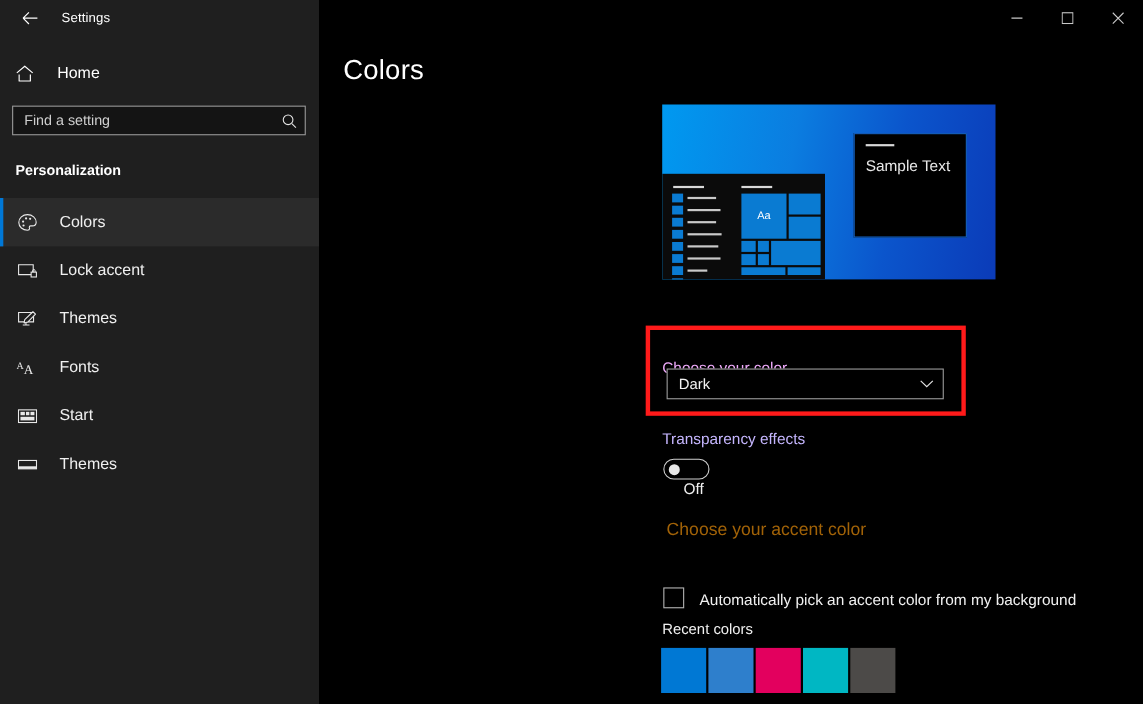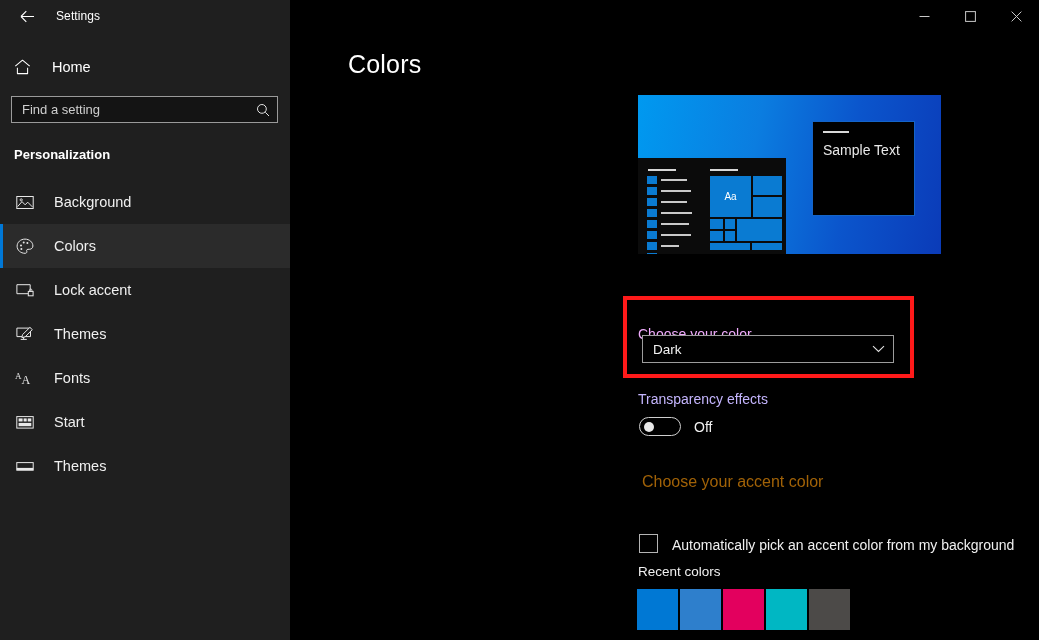--- a/index.html
+++ b/index.html
@@ -7,21 +7,20 @@
     width: 1039px; height: 640px;
     background: #000000;
     font-family: "Liberation Sans", sans-serif;
     overflow: hidden;
   }
   .app {
     position: relative;
     width: 1039px; height: 520px;
     background: #000000;
     display: flex;
-    gap: 36px;
   }
 
   
   .sidebar {
     width: 290px; height: 640px;
     background: #1F1F1F;
     flex: 0 0 290px;
     position: relative;
   }
   .titlebar-left {
@@ -172,21 +171,21 @@
   }
   .dropdown .val { flex: 1; font-size: 13.5px; color: #F2F2F2; }
   .dropdown .chev { color: #E0E0E0; display:flex; }
 
   .lbl-transparency {
     position: absolute; left: 312px; top: 391px;
     font-size: 14px; color: #c4b5fd;
   }
   .toggle-row {
     position: absolute; left: 313px; top: 417px;
-    display: flex; align-items: center;
+    display: flex; align-items: center; flex-direction: column;
   }
   .toggle {
     width: 42px; height: 19px; border-radius: 10px;
     border: 1.5px solid #CFCFCF; background: transparent;
     position: relative;
   }
   .toggle .knob {
     position: absolute; left: 4px; top: 50%;
     transform: translateY(-50%);
     width: 10px; height: 10px; border-radius: 50%;
@@ -253,30 +252,20 @@
           <circle cx="5.9" cy="5.9" r="4.4" stroke="currentColor" stroke-width="1"></circle>
           <path d="M9.3 9.3L13 13" stroke="currentColor" stroke-width="1"></path>
         </svg>
       </span>
     </div>
 
     <div class="section-head">Personalization</div>
 
     <div class="nav">
 
-      <div class="nav-item">
-        <span class="ic">
-          <svg width="18" height="15" viewBox="0 0 18 15" fill="none">
-            <rect x="0.8" y="1.5" width="16.4" height="12" stroke="currentColor" stroke-width="1"></rect>
-            <path d="M1.6 11.6L6 6.6L9.1 9.8L11.7 7.2L16.4 11.9" stroke="currentColor" stroke-width="1" stroke-linejoin="round"></path>
-            <circle cx="5.2" cy="4.9" r="1.1" stroke="currentColor" stroke-width="0.9"></circle>
-          </svg>
-        </span>
-        <span class="lbl">Background</span>
-      </div>
 
       <div class="nav-item active">
         <span class="ic">
           <svg width="18" height="17" viewBox="0 0 18 17" fill="none">
             <path d="M9 1.1C4.6 1.1 1.1 4.2 1.1 8.2C1.1 12.2 4.6 15.3 9 15.3C10.2 15.3 10.9 14.6 10.9 13.8C10.9 13.3 10.6 12.9 10.6 12.5C10.6 11.8 11.2 11.3 11.9 11.3H13.3C15.4 11.3 16.9 9.9 16.9 8C16.9 4.2 13.4 1.1 9 1.1Z" stroke="currentColor" stroke-width="1"></path>
             <circle cx="5" cy="7.4" r="1" fill="currentColor"></circle>
             <circle cx="7.7" cy="4.6" r="1" fill="currentColor"></circle>
             <circle cx="11.4" cy="4.9" r="1" fill="currentColor"></circle>
             <circle cx="5.4" cy="11" r="1" fill="currentColor"></circle>
           </svg>

